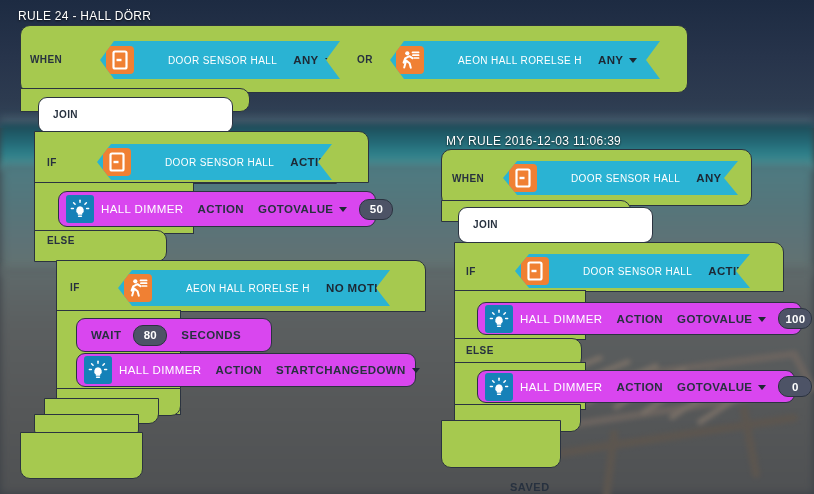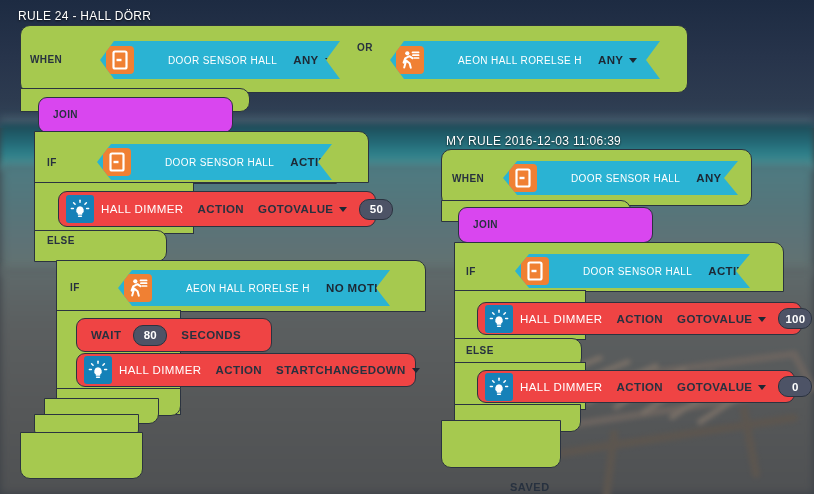--- a/index.html
+++ b/index.html
@@ -49,21 +49,21 @@
     letter-spacing:.3px; text-shadow:0 1px 2px rgba(0,0,0,.75);
     white-space:nowrap;
   }
   .blk-green{
     position:absolute;
     background:#a6c94f;
     border:1px solid #2b3340;
   }
   .blk-orange{
     position:absolute;
-    background:#d946ef;
+    background:#ffffff;
     border:1px solid #2b3340;
     border-radius:9px;
   }
 
   .row-label{
     position:absolute; color:#27313f; font-size:10px; font-weight:bold;
     letter-spacing:.4px; white-space:nowrap;
   }
 
   
@@ -100,21 +100,21 @@
   }
   .caret{
     display:inline-block; width:0; height:0; margin-left:6px;
     border-left:4.5px solid transparent; border-right:4.5px solid transparent;
     border-top:5.5px solid #1d2733; vertical-align:middle;
   }
 
   
   .act{
     position:absolute; display:flex; align-items:center;
-    background:#ef4444; border:1px solid #2b3340; border-radius:9px;
+    background:#d946ef; border:1px solid #2b3340; border-radius:9px;
   }
   .act .lbl{
     color:#27313f; font-size:11.5px; font-weight:bold; letter-spacing:.4px;
     margin-left:14px; white-space:nowrap;
   }
   .act .devname{
     color:#ffffff; font-size:11.5px; letter-spacing:.4px; margin-left:7px; white-space:nowrap;
   }
   .pill{
     min-width:34px; height:21px; padding:0 9px; margin-left:12px;
@@ -177,21 +177,21 @@
         <svg width="22" height="22" viewBox="0 0 22 22">
           <rect x="4.5" y="2.5" width="13" height="17" rx="1.5" fill="none" stroke="#fff" stroke-width="2.2"></rect>
           <rect x="7.5" y="9.8" width="5" height="2.4" fill="#fff"></rect>
         </svg>
       </span>
       <span class="chip-name">DOOR SENSOR HALL</span>
       <span class="chip-state"><span>ANY</span><i class="caret"></i></span>
     </div>
   </div>
 
-  <div class="row-label" style="left:357px; top:42px;">OR</div>
+  <div class="row-label" style="left:357px; top:54px;">OR</div>
 
   <div class="hexwrap" style="left:390px; top:41px; width:270px; height:38px;">
     <div class="hex-outline"></div>
     <div class="hex">
       <span class="chip-icon motion">
         <svg width="22" height="22" viewBox="0 0 22 22">
           <circle cx="8.3" cy="4.3" r="2.1" fill="#fff"></circle>
           <path d="M10.4 7.2 L6.2 9.4 L4.6 13.6 M10.4 7.2 L13.4 9.2 M7.2 11.6 L5.2 18.6 M7.2 11.6 L10.6 14.2 L11.8 18.8" stroke="#fff" stroke-width="2" fill="none" stroke-linecap="round" stroke-linejoin="round"></path>
           <path d="M13.5 3.4 H19.6 M13.9 6.2 H19.6 M15.1 9.0 H19.6" stroke="#fff" stroke-width="1.7" stroke-linecap="round"></path>
         </svg>

